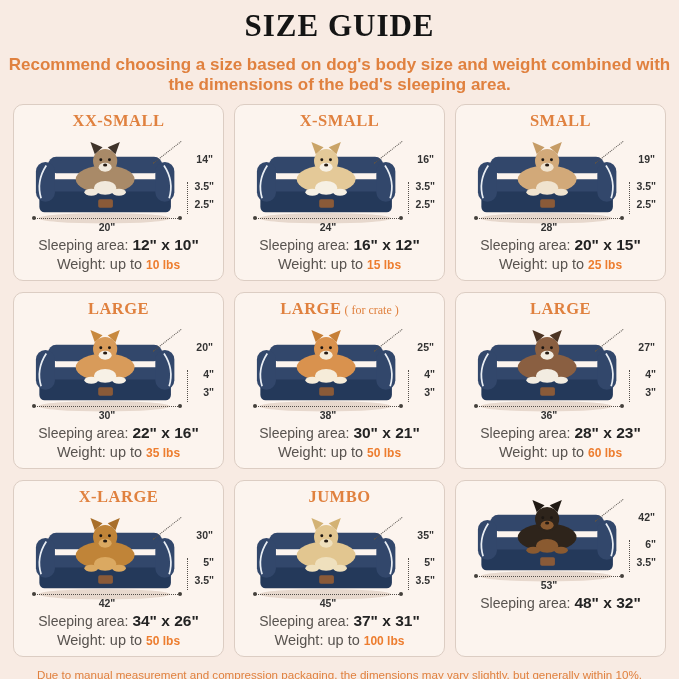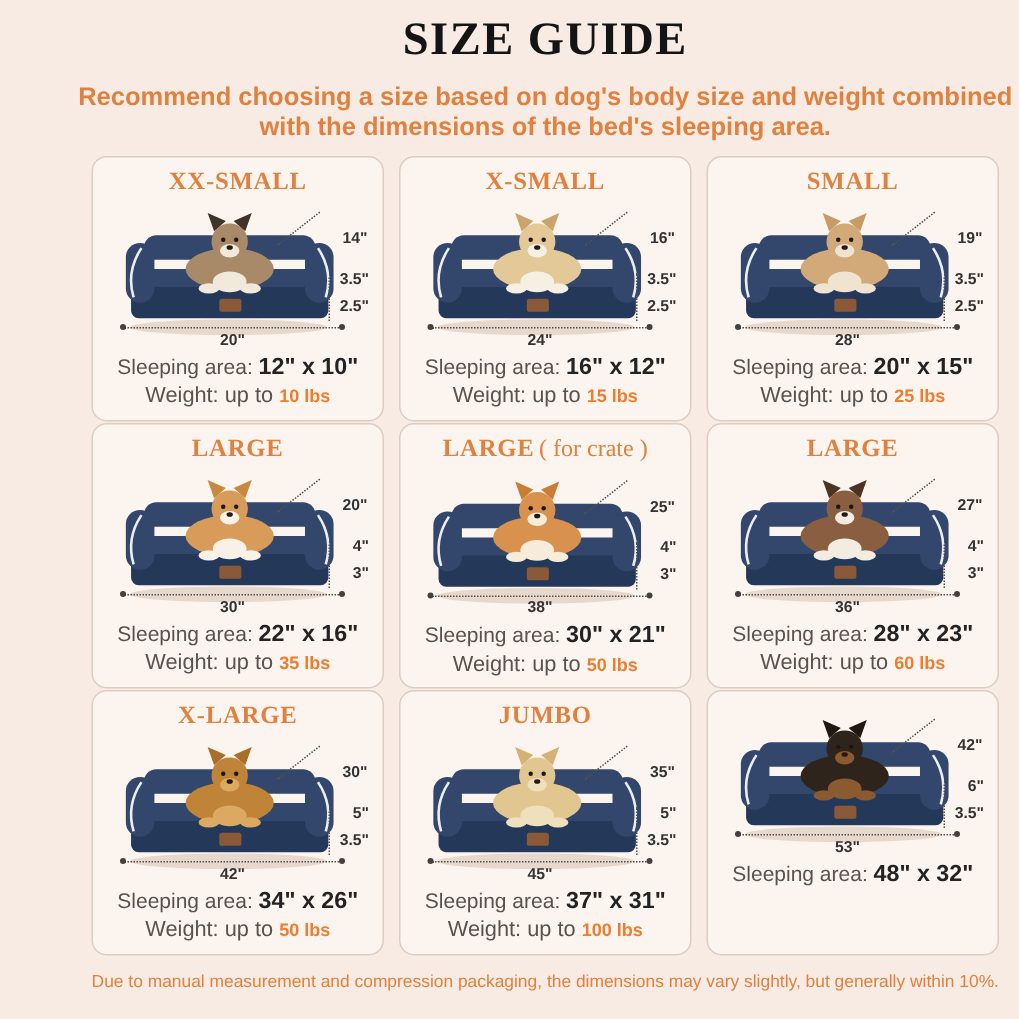--- a/index.html
+++ b/index.html
@@ -1,54 +1,54 @@
 <!DOCTYPE html>
 <html style="--background: #f8ebe3; --card_bg: #fcf4ee; --card_border: #dccdc3; --accent: #e0813f; --accent_strong: #ed7d2f; --heading: #141414; --text_gray: #58534f; --text_dark: #232323; --bed_navy: #32476b; --bed_navy_dark: #24395a; --bed_piping: #e9eef4; --bed_label: #8a5a38;"><head>
 <meta charset="utf-8">
 <style>
   * { margin:0; padding:0; box-sizing:border-box; }
   html,body { width:679px; height:679px; overflow:hidden; }
   body {
     background: var(--background, #f8ebe3);
     font-family: "Liberation Sans", sans-serif;
   }
-  .page { width:679px; height:480px; position:relative;padding-left:48px; }
+  .page { width:679px; height:480px; position:relative; }
   .page-title {
     font-family: "Liberation Serif", serif;
     font-size: 31px; font-weight: bold; letter-spacing: 1px;
     color: var(--heading, #141414);
     text-align: center; padding-top: 8px;
   }
   .subtitle {
     color: var(--accent, #e0813f);
     font-size: 17px; font-weight: bold;
     text-align: center; margin-top: 11px;
   }
   .grid {
     display: grid;
     grid-template-columns: repeat(3, 1fr);
-    gap: 1px 10px;
+    gap: 11px 10px;
     padding: 9px 13px 0 13px;
   }
   .card {
     background: var(--card_bg, #fcf4ee);
     border: 1px solid var(--card_border, #dccdc3);
     border-radius: 10px;
     height: 177px;
     padding: 7px 8px 4px 8px;
     position: relative;
   }
   .size-name {
     font-family: "Liberation Serif", serif;
     font-weight: bold; font-size: 16.5px; letter-spacing: .5px;
     color: var(--accent, #e0813f);
     text-align: center; line-height: 1.1;
   }
   .size-suffix {
-    font-size: 16px; font-weight: normal; letter-spacing: 0;
+    font-size: 12px; font-weight: normal; letter-spacing: 0;
     margin-left: 3px;
   }
   .size-suffix:empty { display:none; }
   .figure { position: relative; height: 103px; margin-top: 2px; }
   .bed-svg { position:absolute; left: 8px; top: 4px; width: 152px; height: 90px; }
   .dim {
     position: absolute; font-size: 10.5px; color: #333; font-weight: bold;
     line-height: 1;
   }
   .dim-depth-label { right: 2px; top: 22px; }

